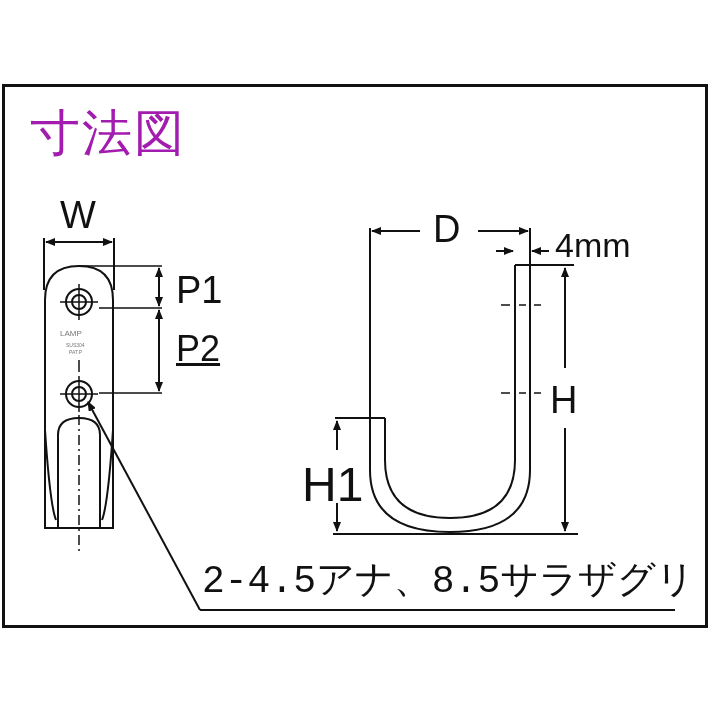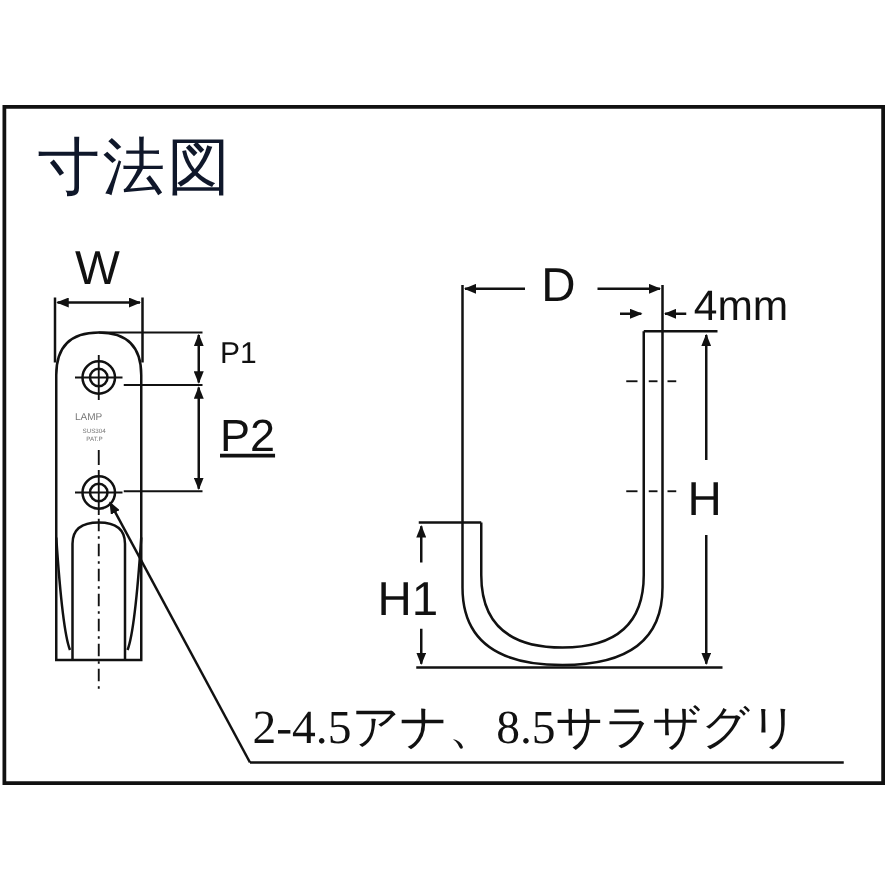--- a/index.html
+++ b/index.html
@@ -1,20 +1,20 @@
 <!DOCTYPE html>
 <html><head>
 <meta charset="utf-8">
 <style>
   html, body { margin: 0; padding: 0; background: #ffffff; }
   body { width: 713px; height: 713px; position: relative; overflow: hidden;
          font-family: "DejaVu Sans", "Liberation Sans", sans-serif; }
   .frame { position: absolute; left: 2px; top: 84px; width: 706px; height: 544px;
            border: 3px solid #111111; box-sizing: border-box; }
-  .title { position: absolute; left: 30px; top: 108px; font-size: 50px; color: #0f172a;
+  .title { position: absolute; left: 30px; top: 108px; font-size: 50px; color: #a21caf;
            letter-spacing: 2px; line-height: 1; }
   svg { position: absolute; left: 0; top: 0; }
   .lbl { position: absolute; color: #111; line-height: 1; font-family: "Liberation Sans", sans-serif; }
 </style>
 </head>
 <body>
 
 <div class="frame"></div>
 
 <div class="title">寸法図</div>
@@ -94,24 +94,24 @@
       <line x1="565" y1="268" x2="565" y2="368" marker-start="url(#ah)"></line>
       <line x1="565" y1="428" x2="565" y2="531" marker-end="url(#ah)"></line>
 
       <line x1="337" y1="421" x2="337" y2="450" marker-start="url(#ah)"></line>
       <line x1="337" y1="503" x2="337" y2="531" marker-end="url(#ah)"></line>
     </g>
   </g>
 </svg>
 
 <div class="lbl" style="left:60px; top:196px; font-size:38px;">W</div>
-<div class="lbl" style="left:176px; top:271px; font-size:24px;">P1</div>
+<div class="lbl" style="left:176px; top:271px; font-size:38px;">P1</div>
 <div class="lbl" style="left:176px; top:331px; font-size:36px;text-decoration:underline;">P2</div>
 <div class="lbl" style="left:60px; top:330px; font-size:8px; font-weight:normal; color:#777;">LAMP</div>
 <div class="lbl" style="left:66px; top:343px; font-size:5px; color:#777;">SUS304</div>
 <div class="lbl" style="left:69px; top:350px; font-size:5px; color:#777;">PAT.P</div>
 
 <div class="lbl" style="left:433px; top:210px; font-size:38px;">D</div>
 <div class="lbl" style="left:555px; top:228px; font-size:34px;">4mm</div>
 <div class="lbl" style="left:550px; top:381px; font-size:38px;">H</div>
-<div class="lbl" style="left:302px; top:461px; font-size:38px;">H1</div>
+<div class="lbl" style="left:302px; top:461px; font-size:48px;">H1</div>
 
-<div class="lbl" style="left:202px; top:563px; font-size:38px; font-family:Liberation Serif, serif;">2-4.5アナ、8.5サラザグリ</div>
+<div class="lbl" style="left:202px; top:563px; font-size:38px; font-family:Liberation Mono, monospace;">2-4.5アナ、8.5サラザグリ</div>
 
 </body></html>

